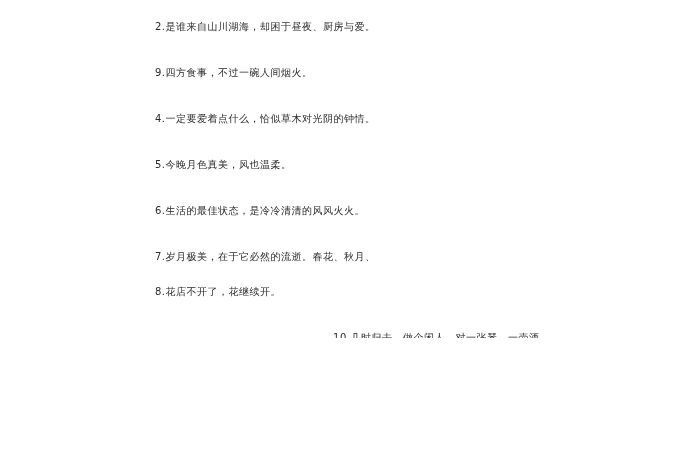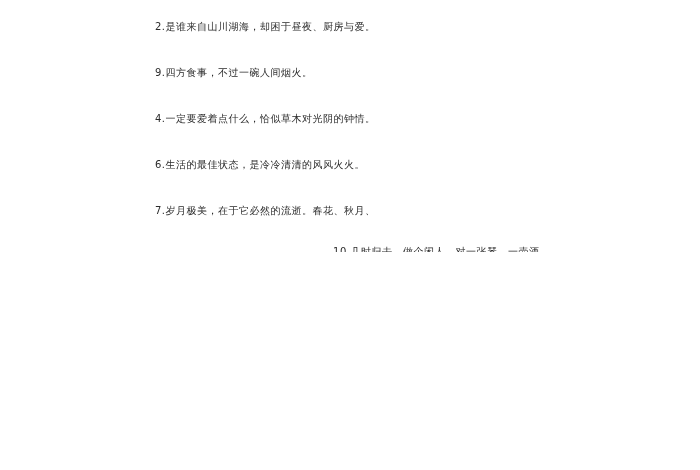--- a/index.html
+++ b/index.html
@@ -29,33 +29,35 @@
     font-size: 10px;
     line-height: 25px;
     letter-spacing: 0.5px;
     white-space: pre-wrap;
     word-break: break-all;
   }
   .line.spaced {
     margin-bottom: 21px;
   }
   .line.tight {
-    margin-bottom: 16px;
+    margin-bottom: 10px;
   }
   .clipped {
     overflow: hidden;
     height: 13px;
     text-align: right;
   }
 </style>
 </head>
 <body>
 
 <div class="page">
   <div class="lines">
     <div class="line spaced">2.是谁来自山川湖海，却困于昼夜、厨房与爱。</div>
     <div class="line spaced">9.四方食事，不过一碗人间烟火。</div>
     <div class="line spaced">4.一定要爱着点什么，恰似草木对光阴的钟情。</div>
+    <div class="line spaced">5.今晚月色真美，风也温柔。</div>
     <div class="line spaced">6.生活的最佳状态，是冷冷清清的风风火火。</div>
     <div class="line tight">7.岁月极美，在于它必然的流逝。春花、秋月、</div>
+    <div class="line spaced">8.花店不开了，花继续开。</div>
     <div class="line clipped">10.几时归去，做个闲人，对一张琴，一壶酒，</div>
   </div>
 </div>
 
 </body></html>

